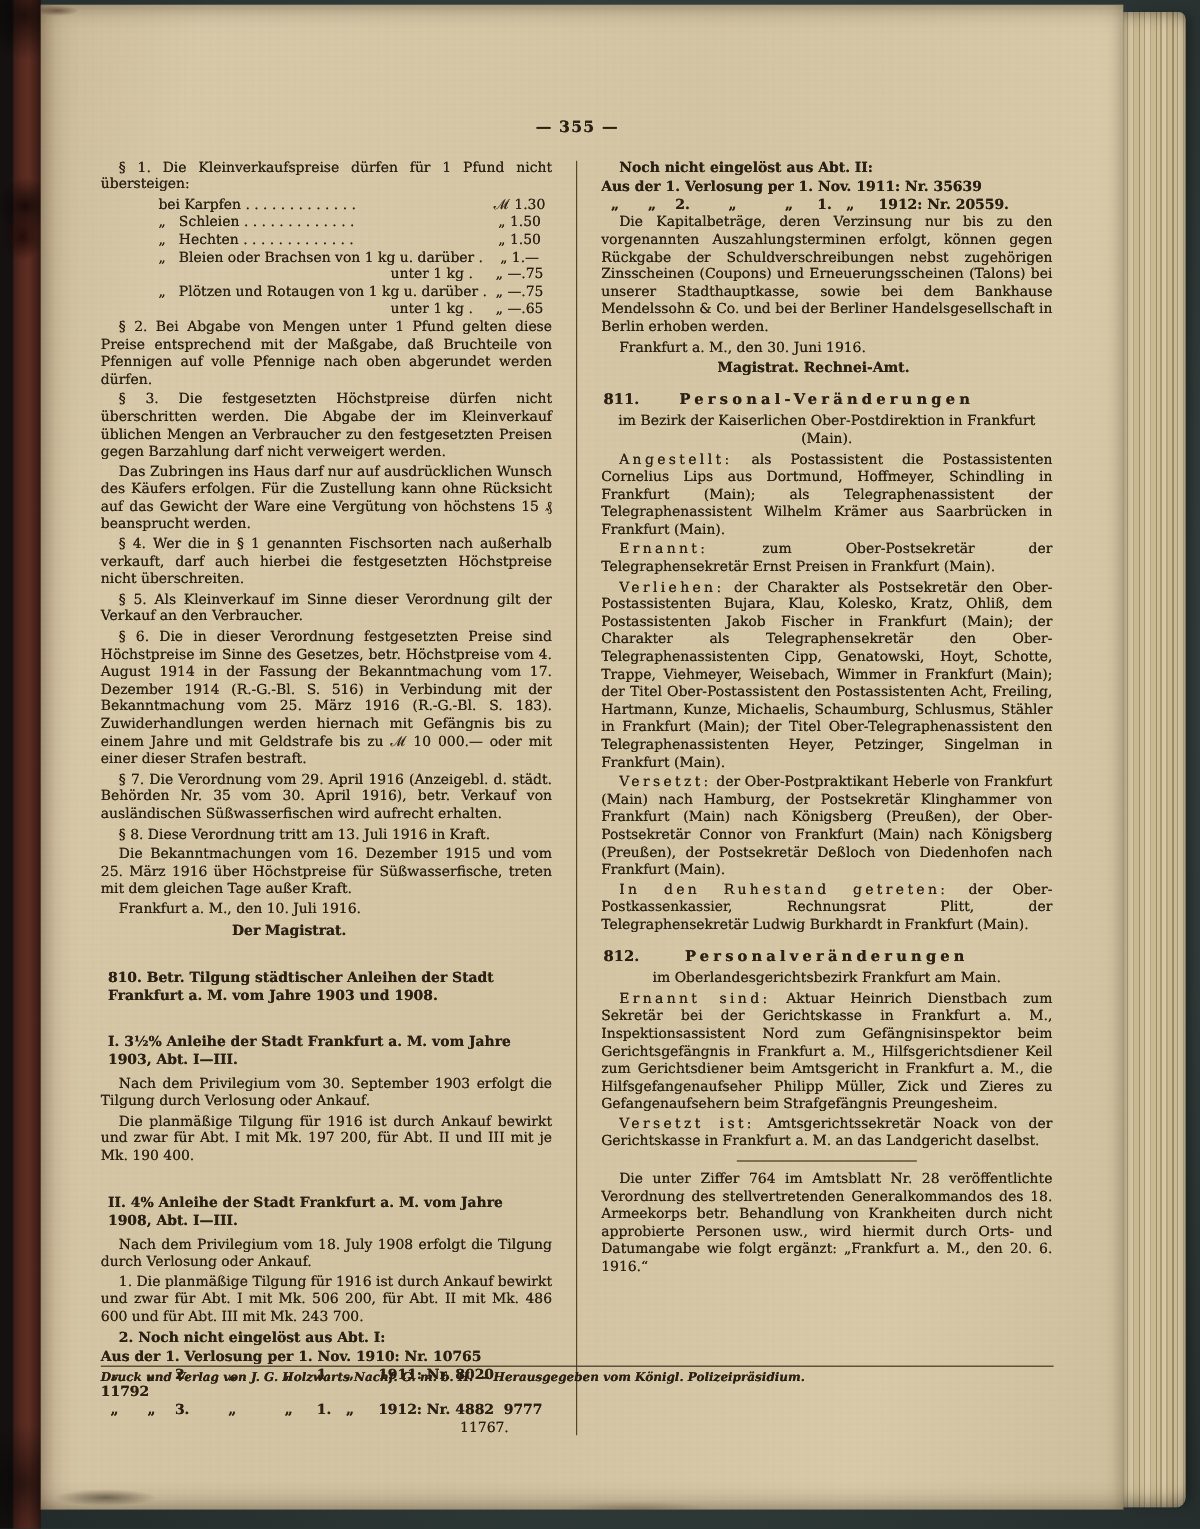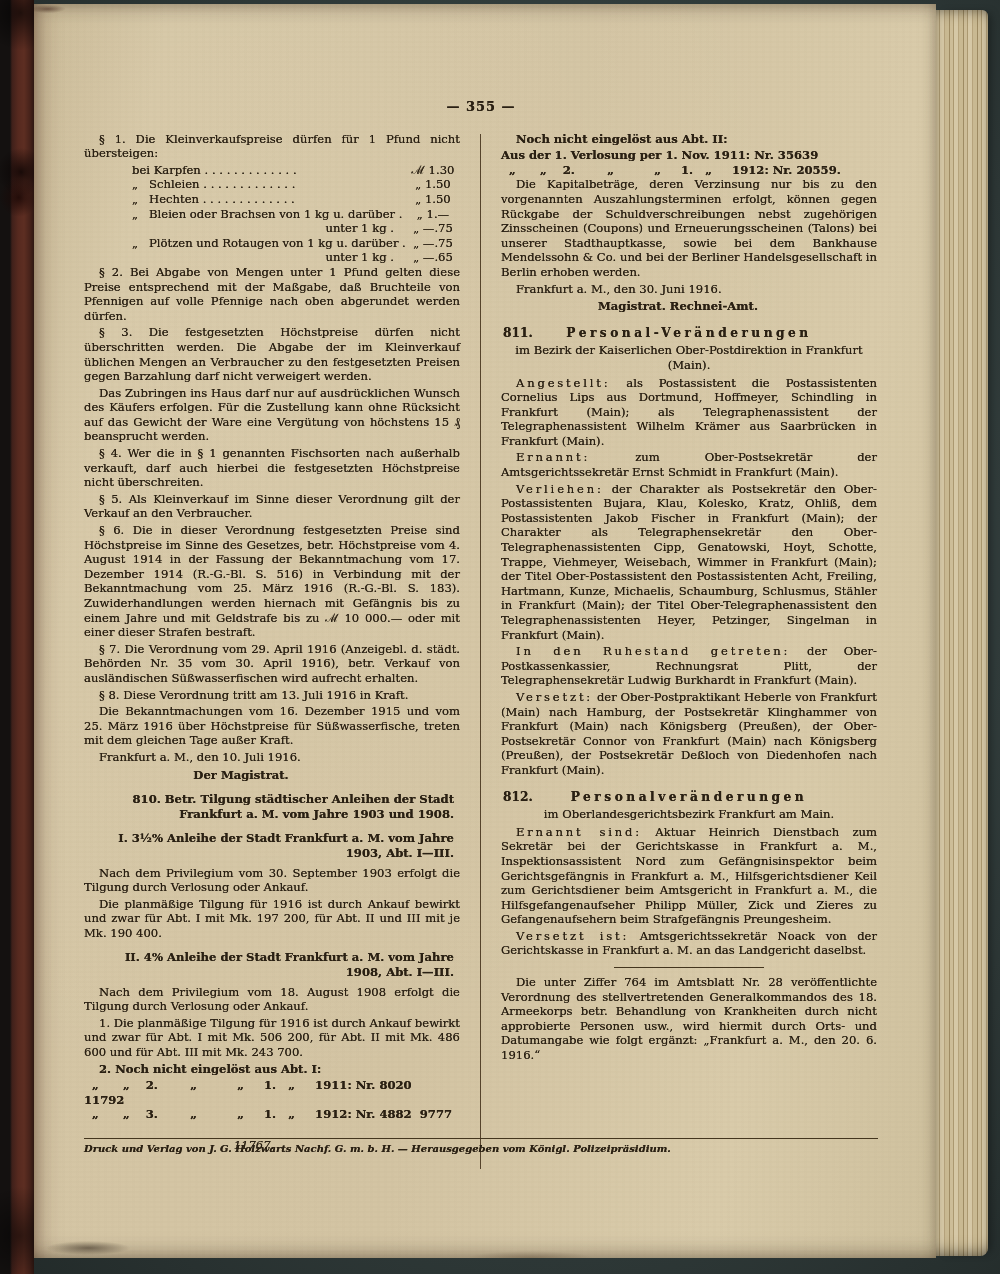--- a/index.html
+++ b/index.html
@@ -50,23 +50,23 @@
   .cols{display:flex;align-items:stretch;min-height:1012px;}
   .col{width:376px;}
   .col-divider{width:1px;background:#55432b;margin:2px 20px 0 20px;}
 
   .blk{margin:0 0 2px;}
   .blk.p{text-align:justify;text-indent:15px;}
   .bold{font-weight:bold;}
   .blk.center{text-align:center;text-indent:0;margin:1px 0 3px;}
   .blk.right{text-align:center;font-weight:bold;padding-right:62px;margin:3px 0 7px;}
   #right-col .blk.right{padding-right:22px;}
-  .blk.heading{font-weight:bold;text-align:right;margin:10px 6px 5px;text-indent:0;}
+  .blk.heading{font-weight:bold;text-align:left;margin:25px 6px 5px;text-indent:0;}
   .blk.line{white-space:pre-wrap;margin:0;font-weight:bold;}
-  .blk.line_right{text-align:center;padding-right:36px;margin:16px;font-style:italic;}
+  .blk.line_right{text-align:right;padding-right:36px;margin:0;}
   .lead{letter-spacing:2.8px;}
   .numhead{position:relative;text-align:center;margin:12px 0 3px;font-size:12.2px;}
   .nh-num{position:absolute;left:2px;font-weight:bold;}
   .nh-title{letter-spacing:3.5px;font-weight:bold;}
   .hrule{width:150px;border-top:1px solid #43351e;margin:9px auto 7px;}
 
   .price-row{display:flex;margin:0;}
   .price-label{white-space:pre;margin-left:48px;}
   .price-fill{flex:1;}
   .price-value{white-space:pre;min-width:54px;text-align:center;}
@@ -132,42 +132,43 @@
           <div class="blk p">§ 7. Die Verordnung vom 29. April 1916 (Anzeigebl. d. städt. Behörden Nr. 35 vom 30. April 1916), betr. Verkauf von ausländischen Süßwasserfischen wird aufrecht erhalten.</div>
           <div class="blk p">§ 8. Diese Verordnung tritt am 13. Juli 1916 in Kraft.</div>
           <div class="blk p">Die Bekanntmachungen vom 16. Dezember 1915 und vom 25. März 1916 über Höchstpreise für Süßwasserfische, treten mit dem gleichen Tage außer Kraft.</div>
           <div class="blk p">Frankfurt a. M., den 10. Juli 1916.</div>
           <div class="blk right">Der Magistrat.</div>
           <div class="blk heading">810. Betr. Tilgung städtischer Anleihen der Stadt Frankfurt a. M. vom Jahre 1903 und 1908.</div>
           <div class="blk heading">I. 3½% Anleihe der Stadt Frankfurt a. M. vom Jahre 1903, Abt. I—III.</div>
           <div class="blk p">Nach dem Privilegium vom 30. September 1903 erfolgt die Tilgung durch Verlosung oder Ankauf.</div>
           <div class="blk p">Die planmäßige Tilgung für 1916 ist durch Ankauf bewirkt und zwar für Abt. I mit Mk. 197 200, für Abt. II und III mit je Mk. 190 400.</div>
           <div class="blk heading">II. 4% Anleihe der Stadt Frankfurt a. M. vom Jahre 1908, Abt. I—III.</div>
-          <div class="blk p">Nach dem Privilegium vom 18. August 1908 erfolgt die Tilgung durch Verlosung oder Ankauf.</div>
+          <div class="blk p">Nach dem Privilegium vom 18. July 1908 erfolgt die Tilgung durch Verlosung oder Ankauf.</div>
           <div class="blk p">1. Die planmäßige Tilgung für 1916 ist durch Ankauf bewirkt und zwar für Abt. I mit Mk. 506 200, für Abt. II mit Mk. 486 600 und für Abt. III mit Mk. 243 700.</div>
           <div class="blk p bold">2. Noch nicht eingelöst aus Abt. I:</div>
+          <div class="blk line">Aus der 1. Verlosung per 1. Nov. 1910: Nr. 10765</div>
           <div class="blk line">  „      „    2.        „          „     1.   „     1911: Nr. 8020  11792</div>
           <div class="blk line">  „      „    3.        „          „     1.   „     1912: Nr. 4882  9777</div>
           <div class="blk line_right">11767.</div>
         </div>
       <div class="col-divider"></div>
       <div class="col" id="right-col">
           <div class="blk p bold">Noch nicht eingelöst aus Abt. II:</div>
           <div class="blk line">Aus der 1. Verlosung per 1. Nov. 1911: Nr. 35639</div>
           <div class="blk line">  „      „    2.        „          „     1.   „     1912: Nr. 20559.</div>
           <div class="blk p">Die Kapitalbeträge, deren Verzinsung nur bis zu den vorgenannten Auszahlungsterminen erfolgt, können gegen Rückgabe der Schuldverschreibungen nebst zugehörigen Zinsscheinen (Coupons) und Erneuerungsscheinen (Talons) bei unserer Stadthauptkasse, sowie bei dem Bankhause Mendelssohn &amp; Co. und bei der Berliner Handelsgesellschaft in Berlin erhoben werden.</div>
           <div class="blk p">Frankfurt a. M., den 30. Juni 1916.</div>
           <div class="blk right">Magistrat.  Rechnei-Amt.</div>
           <div class="numhead"><span class="nh-num">811.</span><span class="nh-title">Personal-Veränderungen</span></div>
           <div class="blk center">im Bezirk der Kaiserlichen Ober-Postdirektion in Frankfurt (Main).</div>
           <div class="blk p"><span class="lead">Angestellt:</span> <span>als Postassistent die Postassistenten Cornelius Lips aus Dortmund, Hoffmeyer, Schindling in Frankfurt (Main); als Telegraphenassistent der Telegraphenassistent Wilhelm Krämer aus Saarbrücken in Frankfurt (Main).</span></div>
-          <div class="blk p"><span class="lead">Ernannt:</span> <span>zum Ober-Postsekretär der Amtsgerichtssekretär Ernst Schmidt in Frankfurt (Main).</span></div>
+          <div class="blk p"><span class="lead">Ernannt:</span> <span>zum Ober-Postsekretär der Telegraphensekretär Ernst Preisen in Frankfurt (Main).</span></div>
           <div class="blk p"><span class="lead">Verliehen:</span> <span>der Charakter als Postsekretär den Ober-Postassistenten Bujara, Klau, Kolesko, Kratz, Ohliß, dem Postassistenten Jakob Fischer in Frankfurt (Main); der Charakter als Telegraphensekretär den Ober-Telegraphenassistenten Cipp, Genatowski, Hoyt, Schotte, Trappe, Viehmeyer, Weisebach, Wimmer in Frankfurt (Main); der Titel Ober-Postassistent den Postassistenten Acht, Freiling, Hartmann, Kunze, Michaelis, Schaumburg, Schlusmus, Stähler in Frankfurt (Main); der Titel Ober-Telegraphenassistent den Telegraphenassistenten Heyer, Petzinger, Singelman in Frankfurt (Main).</span></div>
+          <div class="blk p"><span class="lead">Versetzt:</span> <span>der Ober-Postpraktikant Heberle von Frankfurt (Main) nach Hamburg, der Postsekretär Klinghammer von Frankfurt (Main) nach Königsberg (Preußen), der Ober-Postsekretär Connor von Frankfurt (Main) nach Königsberg (Preußen), der Postsekretär Deßloch von Diedenhofen nach Frankfurt (Main).</span></div>
           <div class="blk p"><span class="lead">In den Ruhestand getreten:</span> <span>der Ober-Postkassenkassier, Rechnungsrat Plitt, der Telegraphensekretär Ludwig Burkhardt in Frankfurt (Main).</span></div>
-          <div class="blk p"><span class="lead">Versetzt:</span> <span>der Ober-Postpraktikant Heberle von Frankfurt (Main) nach Hamburg, der Postsekretär Klinghammer von Frankfurt (Main) nach Königsberg (Preußen), der Ober-Postsekretär Connor von Frankfurt (Main) nach Königsberg (Preußen), der Postsekretär Deßloch von Diedenhofen nach Frankfurt (Main).</span></div>
           <div class="numhead"><span class="nh-num">812.</span><span class="nh-title">Personalveränderungen</span></div>
           <div class="blk center">im Oberlandesgerichtsbezirk Frankfurt am Main.</div>
           <div class="blk p"><span class="lead">Ernannt sind:</span> <span>Aktuar Heinrich Dienstbach zum Sekretär bei der Gerichtskasse in Frankfurt a. M., Inspektionsassistent Nord zum Gefängnisinspektor beim Gerichtsgefängnis in Frankfurt a. M., Hilfsgerichtsdiener Keil zum Gerichtsdiener beim Amtsgericht in Frankfurt a. M., die Hilfsgefangenaufseher Philipp Müller, Zick und Zieres zu Gefangenaufsehern beim Strafgefängnis Preungesheim.</span></div>
           <div class="blk p"><span class="lead">Versetzt ist:</span> <span>Amtsgerichtssekretär Noack von der Gerichtskasse in Frankfurt a. M. an das Landgericht daselbst.</span></div>
           <div class="hrule"></div>
           <div class="blk p">Die unter Ziffer 764 im Amtsblatt Nr. 28 veröffentlichte Verordnung des stellvertretenden Generalkommandos des 18. Armeekorps betr. Behandlung von Krankheiten durch nicht approbierte Personen usw., wird hiermit durch Orts- und Datumangabe wie folgt ergänzt: „Frankfurt a. M., den 20. 6. 1916.“</div>
         </div>
     </div>
   </div>
   <div class="footer">

